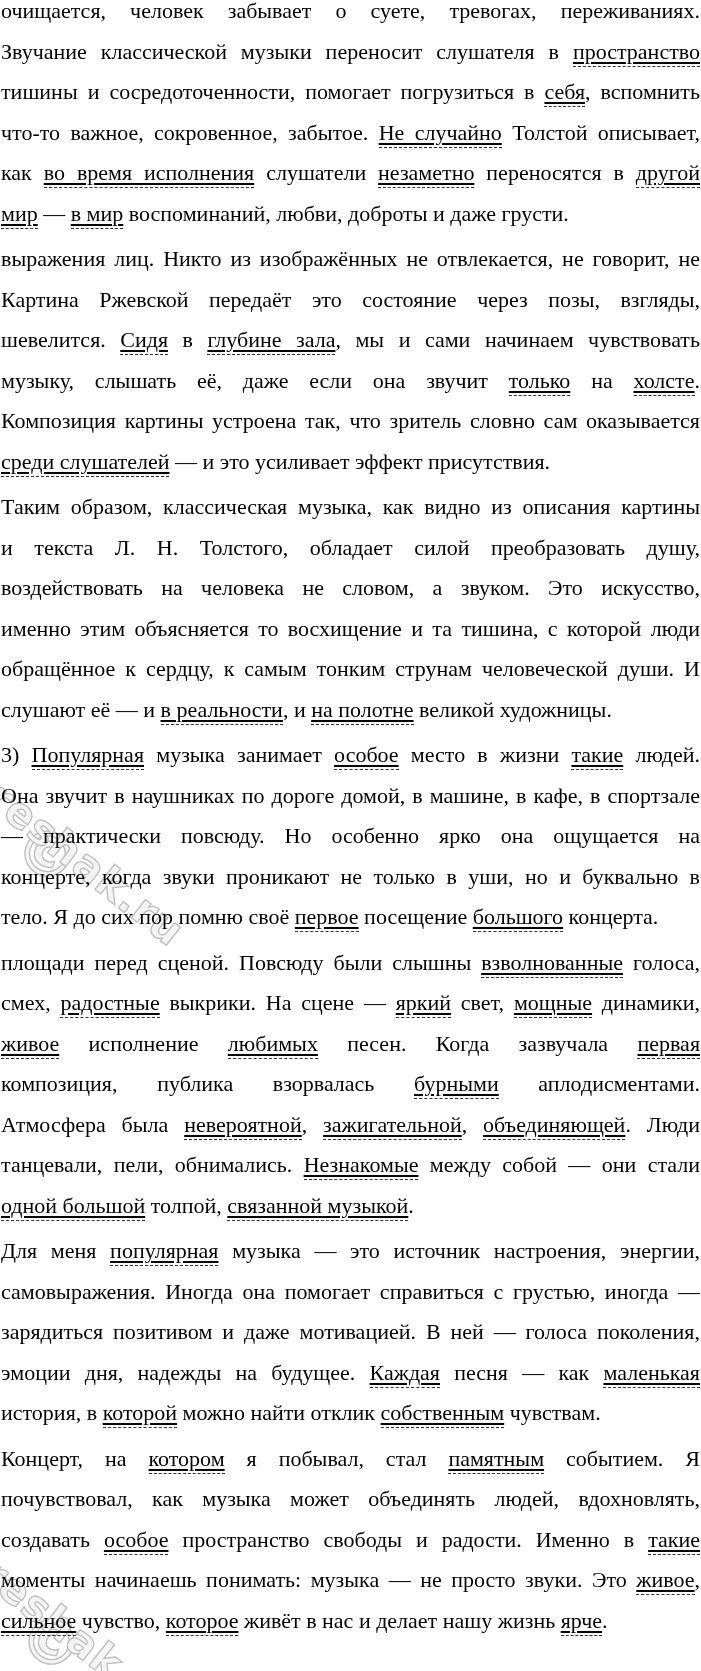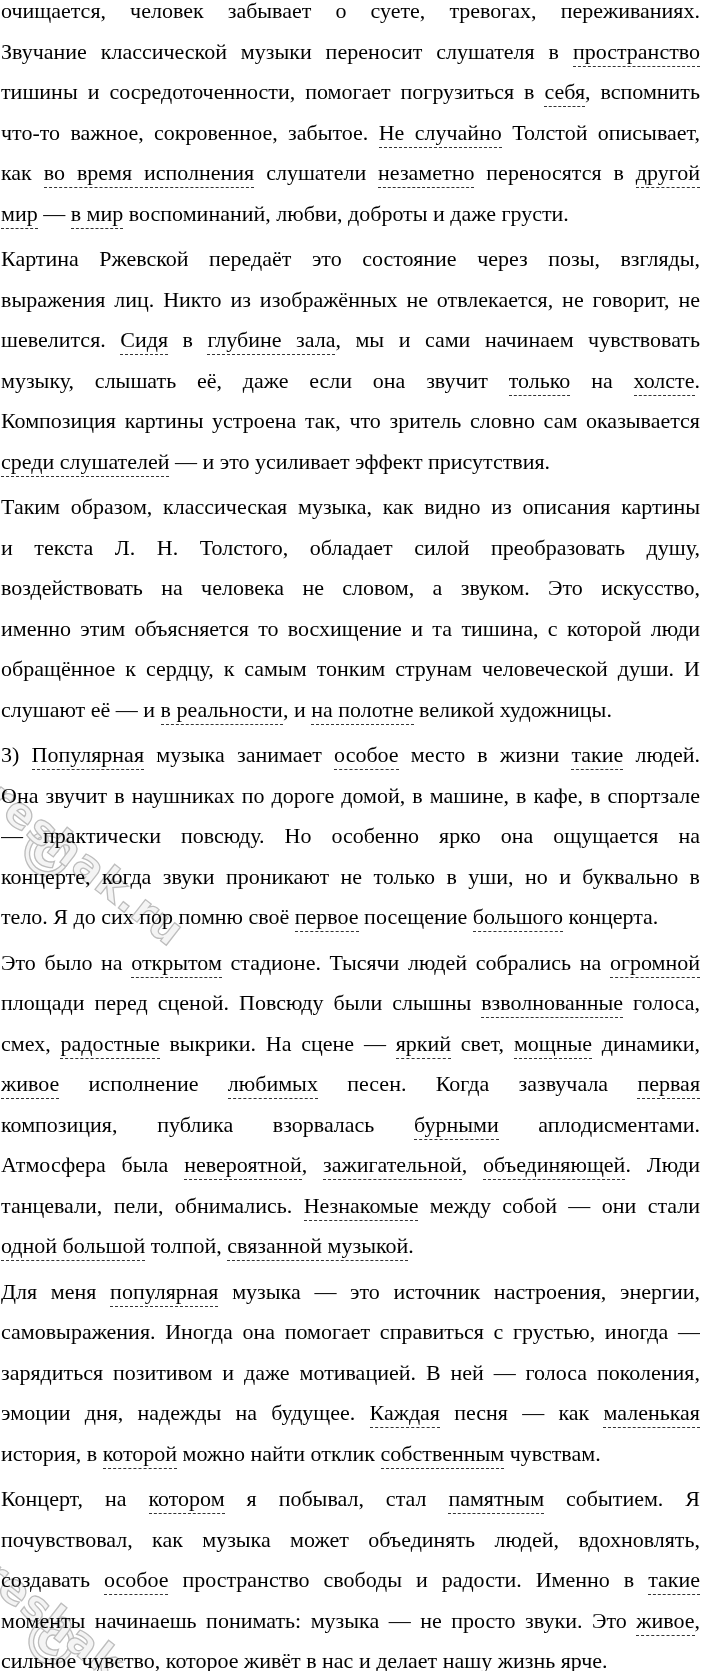--- a/index.html
+++ b/index.html
@@ -23,20 +23,21 @@
   .para { margin: 0 0 5px 0; }
   .line {
     line-height: 40.5px;
     height: 40.5px;
     text-align: justify;
     text-align-last: justify;
     overflow: hidden;
   }
   .line.last { text-align-last: left; }
   .u {
+    text-decoration: underline;
     text-decoration-thickness: 1.5px;
     text-underline-offset: 3px;
     border-bottom: 1px dashed #333333;
     padding-bottom: 2px;
   }
   
   .wm {
     position: absolute;
     z-index: 0;
     width: 0; height: 0;
@@ -85,22 +86,22 @@
   <div class="content">
       <div class="para">
         <div class="line"><span>очищается, человек забывает о суете, тревогах, переживаниях.</span></div>
         <div class="line"><span>Звучание классической музыки переносит слушателя в </span><span class="u">пространство</span></div>
         <div class="line"><span>тишины и сосредоточенности, помогает погрузиться в </span><span class="u">себя</span><span>, вспомнить</span></div>
         <div class="line"><span>что-то важное, сокровенное, забытое. </span><span class="u">Не случайно</span><span> Толстой описывает,</span></div>
         <div class="line"><span>как </span><span class="u">во время исполнения</span><span> слушатели </span><span class="u">незаметно</span><span> переносятся в </span><span class="u">другой</span></div>
         <div class="line last"><span class="u">мир</span><span> — </span><span class="u">в мир</span><span> воспоминаний, любви, доброты и даже грусти.</span></div>
       </div>
       <div class="para">
+        <div class="line"><span>выражения лиц. Никто из изображённых не отвлекается, не говорит, не</span></div>
         <div class="line"><span>Картина Ржевской передаёт это состояние через позы, взгляды,</span></div>
-        <div class="line"><span>выражения лиц. Никто из изображённых не отвлекается, не говорит, не</span></div>
         <div class="line"><span>шевелится. </span><span class="u">Сидя</span><span> в </span><span class="u">глубине зала</span><span>, мы и сами начинаем чувствовать</span></div>
         <div class="line"><span>музыку, слышать её, даже если она звучит </span><span class="u">только</span><span> на </span><span class="u">холсте</span><span>.</span></div>
         <div class="line"><span>Композиция картины устроена так, что зритель словно сам оказывается</span></div>
         <div class="line last"><span class="u">среди слушателей</span><span> — и это усиливает эффект присутствия.</span></div>
       </div>
       <div class="para">
         <div class="line"><span>Таким образом, классическая музыка, как видно из описания картины</span></div>
         <div class="line"><span>и текста Л. Н. Толстого, обладает силой преобразовать душу,</span></div>
         <div class="line"><span>воздействовать на человека не словом, а звуком. Это искусство,</span></div>
         <div class="line"><span>именно этим объясняется то восхищение и та тишина, с которой люди</span></div>
@@ -108,21 +109,20 @@
         <div class="line last"><span>слушают её — и </span><span class="u">в реальности</span><span>, и </span><span class="u">на полотне</span><span> великой художницы.</span></div>
       </div>
       <div class="para">
         <div class="line"><span>3) </span><span class="u">Популярная</span><span> музыка занимает </span><span class="u">особое</span><span> место в жизни </span><span class="u">такие</span><span> людей.</span></div>
         <div class="line"><span>Она звучит в наушниках по дороге домой, в машине, в кафе, в спортзале</span></div>
         <div class="line"><span>— практически повсюду. Но особенно ярко она ощущается на</span></div>
         <div class="line"><span>концерте, когда звуки проникают не только в уши, но и буквально в</span></div>
         <div class="line last"><span>тело. Я до сих пор помню своё </span><span class="u">первое</span><span> посещение </span><span class="u">большого</span><span> концерта.</span></div>
       </div>
       <div class="para">
-        <div class="line"><span>Это было на </span><span class="u">открытом</span><span> стадионе. Тысячи людей собрались на </span><span class="u">огромной</span></div>
         <div class="line"><span>площади перед сценой. Повсюду были слышны </span><span class="u">взволнованные</span><span> голоса,</span></div>
         <div class="line"><span>смех, </span><span class="u">радостные</span><span> выкрики. На сцене — </span><span class="u">яркий</span><span> свет, </span><span class="u">мощные</span><span> динамики,</span></div>
         <div class="line"><span class="u">живое</span><span> исполнение </span><span class="u">любимых</span><span> песен. Когда зазвучала </span><span class="u">первая</span></div>
         <div class="line"><span>композиция, публика взорвалась </span><span class="u">бурными</span><span> аплодисментами.</span></div>
         <div class="line"><span>Атмосфера была </span><span class="u">невероятной</span><span>, </span><span class="u">зажигательной</span><span>, </span><span class="u">объединяющей</span><span>. Люди</span></div>
         <div class="line"><span>танцевали, пели, обнимались. </span><span class="u">Незнакомые</span><span> между собой — они стали</span></div>
         <div class="line last"><span class="u">одной большой</span><span> толпой, </span><span class="u">связанной музыкой</span><span>.</span></div>
       </div>
       <div class="para">
         <div class="line"><span>Для меня </span><span class="u">популярная</span><span> музыка — это источник настроения, энергии,</span></div>

